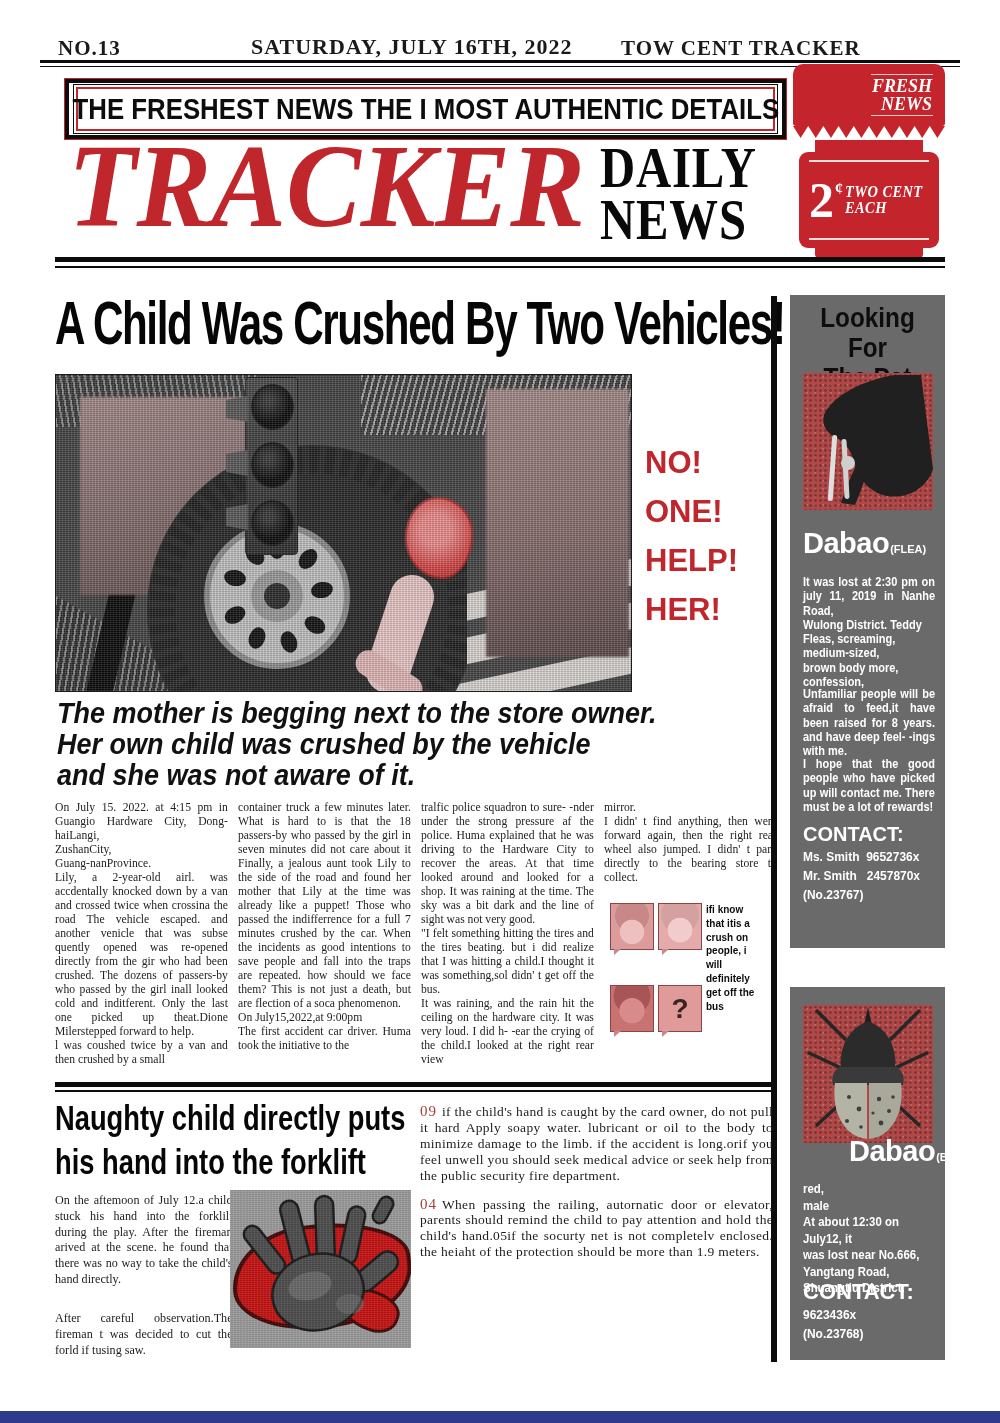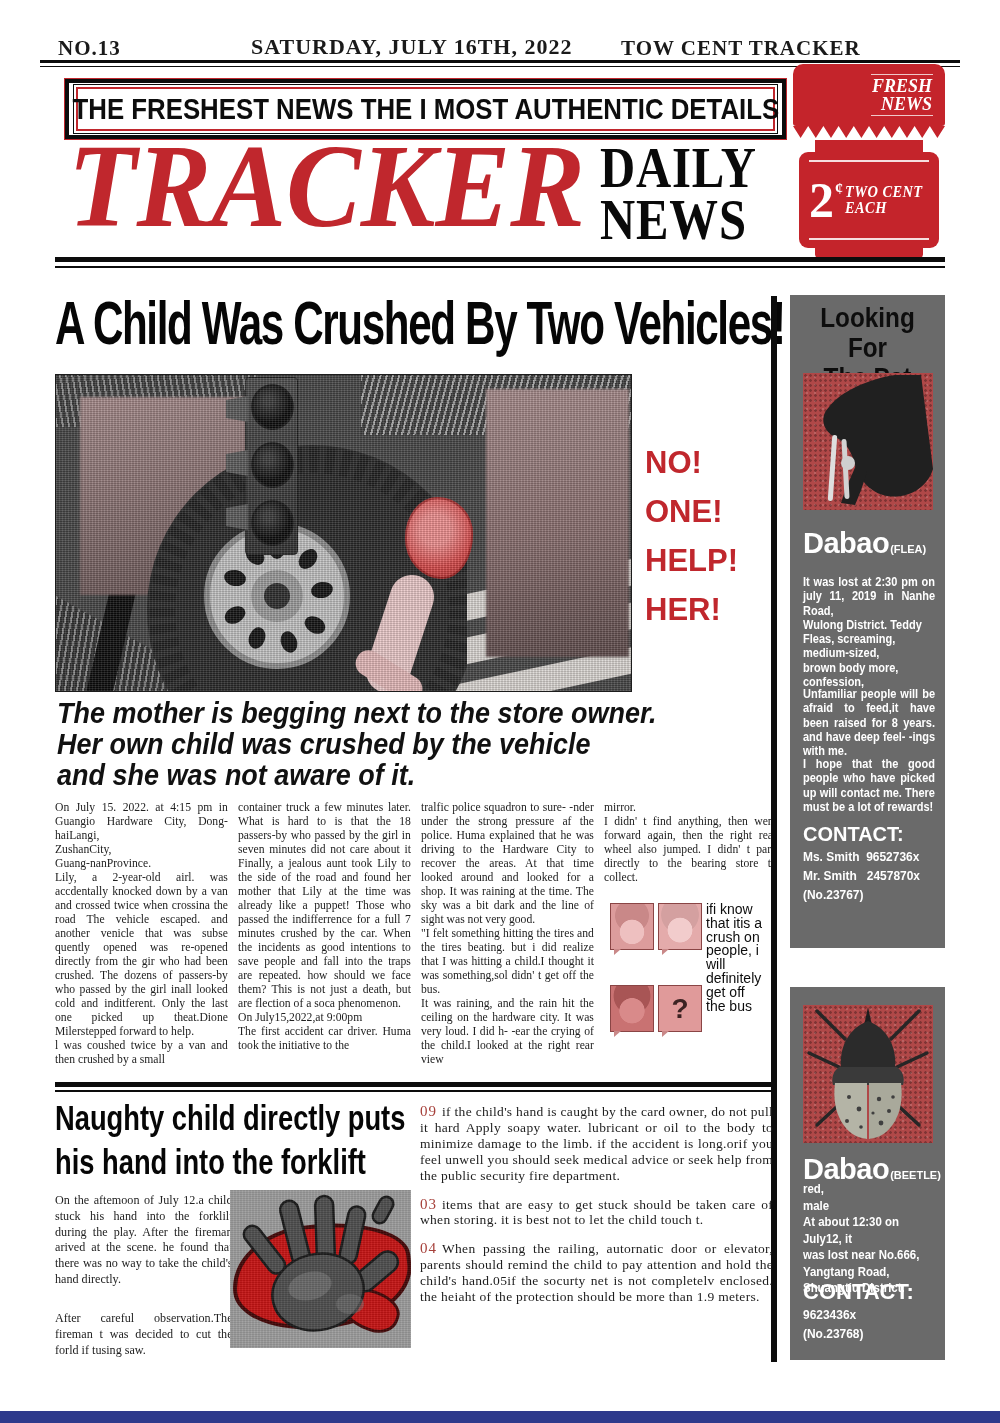--- a/index.html
+++ b/index.html
@@ -95,21 +95,21 @@
         radial-gradient(circle at 50% 26%,#c98888 0 42%,transparent 44%),#dc9c9c;}
   .tile::after{content:"";position:absolute;left:3px;bottom:-6px;border-left:7px solid #c98888;
      border-bottom:6px solid transparent;}
   .tile.t2{background:radial-gradient(circle at 50% 58%,#f2cccc 0 36%,transparent 38%),
         radial-gradient(circle at 50% 24%,#d4a0a0 0 46%,transparent 48%),#e4abab;}
   .tile.t3{background:radial-gradient(circle at 50% 55%,#d98a8a 0 38%,transparent 40%),
         radial-gradient(circle at 50% 22%,#a85555 0 44%,transparent 46%),#c97272;}
   .tile.t4{display:flex;align-items:center;justify-content:center;background:#e09a9a;}
   .qmark{font-family:"Liberation Sans",sans-serif;font-weight:bold;font-size:28px;color:#3c2222;}
   .bubble-cap{left:706px;top:903px;width:58px;font-family:"Liberation Sans",sans-serif;
-     font-weight:normal;font-size:14px;line-height:13.8px;color:#0d0d0d;}
+     font-weight:bold;font-size:10px;line-height:13.8px;color:#0d0d0d;}
   
   .story2-head{left:55px;top:1096px;font-family:"Liberation Sans",sans-serif;font-weight:bold;
      font-size:35px;line-height:44px;transform:scaleX(.78);transform-origin:0 0;white-space:pre-line;color:#060606;}
   .story2-p{position:absolute;left:55px;width:193px;transform:scaleX(.92);transform-origin:0 0;
      font-size:13.2px;line-height:15.8px;color:#222;}
   .hand-photo{left:230px;top:1190px;width:181px;height:158px;background:#9c9c9c;overflow:hidden;position:absolute;}
   .blood{position:absolute;left:2px;top:34px;width:172px;height:96px;background:#c51414;
      border:4px solid #430707;border-radius:45% 55% 50% 50%/60% 40% 55% 45%;transform:rotate(-6deg);}
   .blood2{position:absolute;left:110px;top:100px;width:54px;height:34px;background:#c51414;
      border:3px solid #430707;border-radius:50% 50% 40% 60%/55% 45% 50% 50%;transform:rotate(20deg);}
@@ -280,21 +280,20 @@
       <rect x="138" y="2" width="14" height="28" rx="7" transform="rotate(28 145 16)"></rect>
       <ellipse cx="80" cy="98" rx="46" ry="38" transform="rotate(-14 80 98)"></ellipse>
     </g>
     <ellipse cx="72" cy="92" rx="22" ry="14" fill="#7e7e7e" opacity=".55" transform="rotate(-14 72 92)"></ellipse>
     <ellipse cx="112" cy="110" rx="14" ry="10" fill="#757575" opacity=".5"></ellipse>
   </svg>
 </div>
 
 <div class="abs tips">
   <div class="tip just"><span class="tipnum">09</span><span>if the child's hand is caught by the card owner, do not pull it hard Apply soapy water. lubricant or oil to the body to minimize damage to the limb. if the accident is long.orif you feel unwell you should seek medical advice or seek help from the public security fire department.</span></div>
-  <div class="tip just"><span class="tipnum">03</span><span>items that are easy to get stuck should be taken care of when storing. it is best not to let the child touch t.</span></div>
   <div class="tip just"><span class="tipnum">04</span><span>When passing the railing, autornatic door or elevator, parents should remind the child to pay attention and hold the child's hand.05if the socurty net is not completelv enclosed. the heiaht of the protection should be more than 1.9 meters.</span></div>
 </div>
 
 <div class="sbox sbox1">
   <div class="stitle">Looking For
 The Pat</div>
   <div class="pet-photo" style="top:78px;height:137px;">
     <svg width="130" height="137" viewBox="0 0 130 137">
       <path d="M118,2 L130,96 C124,116 102,128 80,122 C66,118 56,106 52,92 C48,78 44,70 32,64 C20,58 16,44 26,34 C38,18 66,6 92,2 Z" fill="#202020"></path>
       <path d="M54,90 C48,104 42,116 38,130 L52,132 C58,118 62,106 64,98 Z" fill="#202020"></path>
@@ -342,21 +341,21 @@
           <circle cx="44" cy="116" r="2"></circle>
         <circle cx="58" cy="122" r="1.8"></circle>
           <circle cx="76" cy="94" r="2.2"></circle>
           <circle cx="86" cy="106" r="2"></circle>
         <circle cx="78" cy="118" r="2.4"></circle>
           <circle cx="90" cy="92" r="1.8"></circle>
           <circle cx="70" cy="108" r="1.6"></circle>
       </g>
     </svg>
   </div>
-  <div class="dname-row" style="top:166px;">
+  <div class="dname-row" style="top:148px;margin-left:46px;">
     <span class="dname">Dabao</span><span class="dtag">(BEETLE)</span>
   </div>
   <div class="sp preline" style="top:194px;font-size:13px;line-height:16.5px;">red,
 male
 At about 12:30 on July12, it
 was lost near No.666,
 Yangtang Road,
 Shuangtiu District.</div>
   <div class="contact-label" style="top:292px;font-size:22px;">CONTACT:</div>
   <div class="contact-lines preline" style="top:318px;">9623436x

